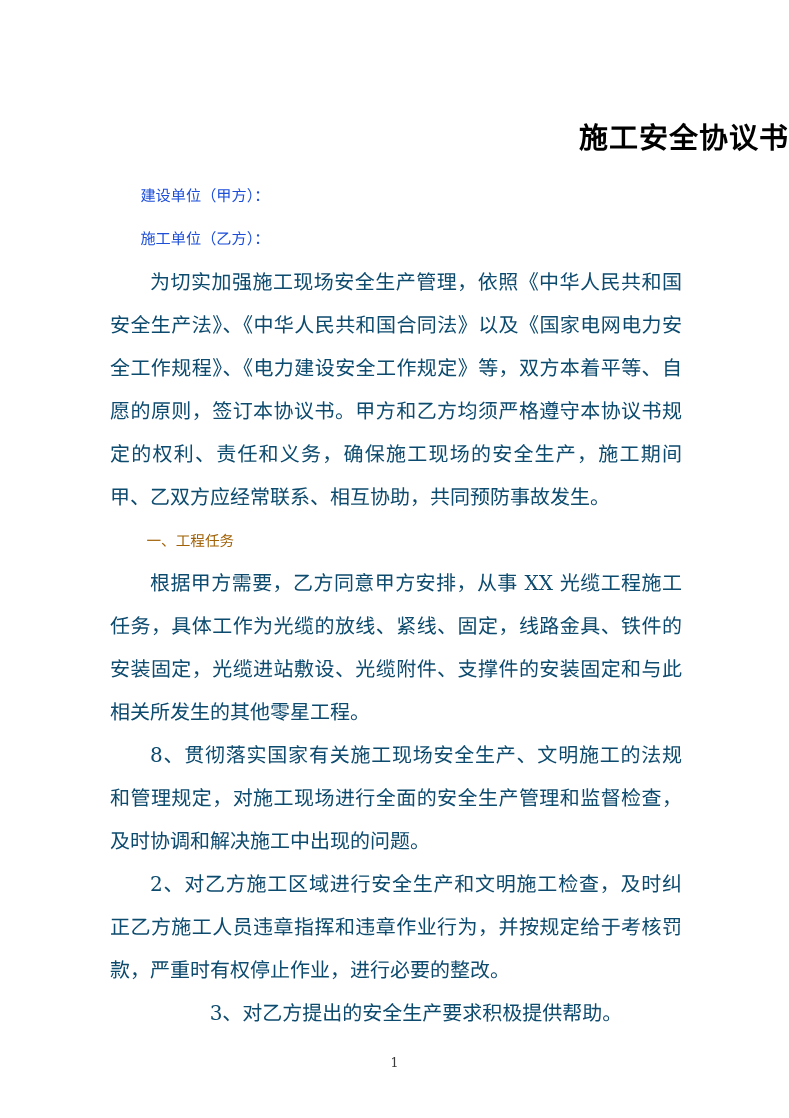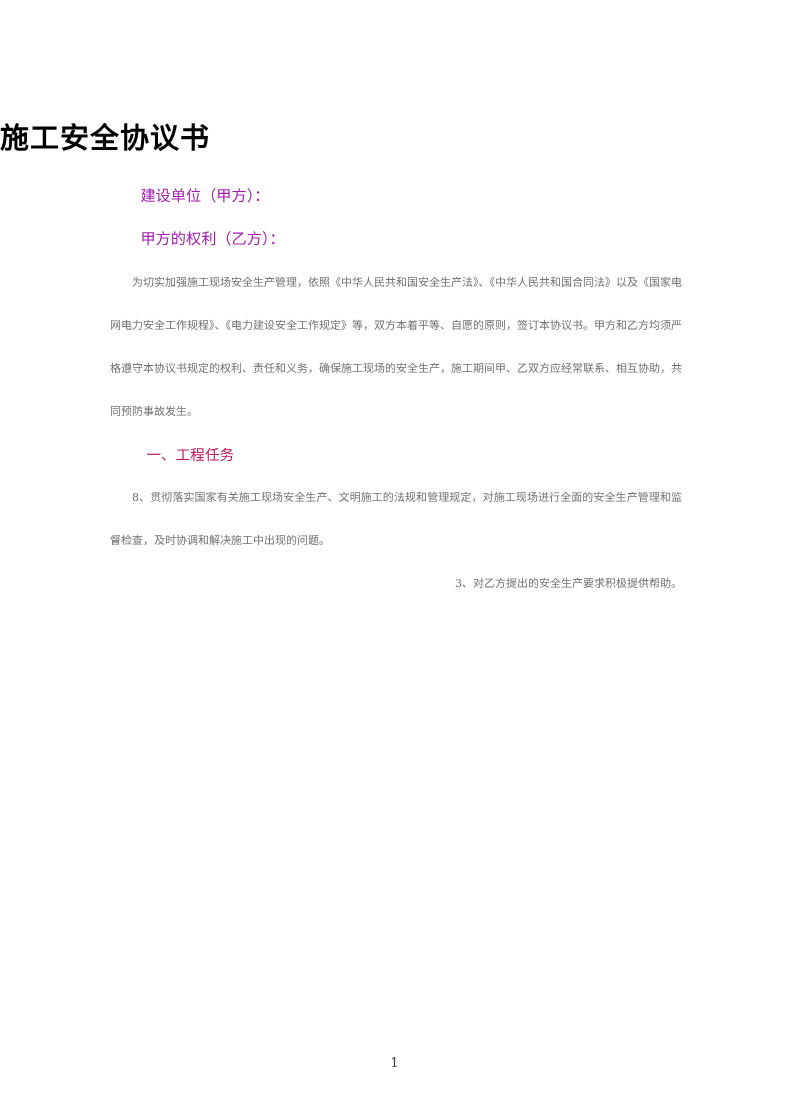--- a/index.html
+++ b/index.html
@@ -23,65 +23,65 @@
     width: 789px;
     height: 1118px;
     background: #ffffff;
   }
 
   .doc-title {
     position: absolute;
     top: 95px;
     left: 0;
     width: 789px;
-    text-align: left;
+    text-align: right;
     font-size: 29px;
     font-weight: bold;
     letter-spacing: 1px;
     font-family: "DejaVu Serif", "Liberation Serif", serif;
     color: #000000;
   }
 
   .body-block {
     position: absolute;
     top: 175px;
     left: 110px;
     width: 572px;
   }
 
   .para {
-    font-size: 11px;
+    font-size: 20px;
     line-height: 43px;
     text-align: justify;
     text-justify: inter-ideograph;
     text-indent: 2em;
     margin: 0;
-    color: #737373;
+    color: #0c4a6e;
     font-family: "DejaVu Serif", "Liberation Serif", serif;
   }
 
   .para.short {
-    text-align: right;
+    text-align: center;
   }
 
   .section-heading {
     font-size: 14.6px;
     line-height: 43px;
     text-indent: 2.5em;
     margin: 0;
-    color: #be185d;
+    color: #a16207;
     font-family: "DejaVu Serif", "Liberation Serif", serif;
   }
 
   .field-line {
     font-size: 15.2px;
     line-height: 43px;
     text-indent: 2em;
     margin: 0;
-    color: #a21caf;
+    color: #1d4ed8;
   }
 
   .page-number {
     position: absolute;
     bottom: 48px;
     left: 0;
     width: 789px;
     text-align: center;
     font-size: 12.5px;
     color: #3a3a3a;
@@ -92,30 +92,32 @@
 <body>
 
 <div class="page">
 
   <h1 class="doc-title">施工安全协议书</h1>
 
   <div class="body-block">
 
     <p class="field-line">建设单位（甲方）：</p>
 
-    <p class="field-line">甲方的权利（乙方）：</p>
+    <p class="field-line">施工单位（乙方）：</p>
 
     <p class="para">为切实加强施工现场安全生产管理，依照《中华人民共和国安全生产法》、《中华人民共和国合同法》以及《国家电网电力安全工作规程》、《电力建设安全工作规定》等，双方本着平等、自愿的原则，签订本协议书。甲方和乙方均须严格遵守本协议书规定的权利、责任和义务，确保施工现场的安全生产，施工期间甲、乙双方应经常联系、相互协助，共同预防事故发生。</p>
 
     <p class="section-heading">一、工程任务</p>
 
+    <p class="para">根据甲方需要，乙方同意甲方安排，从事 XX 光缆工程施工任务，具体工作为光缆的放线、紧线、固定，线路金具、铁件的安装固定，光缆进站敷设、光缆附件、支撑件的安装固定和与此相关所发生的其他零星工程。</p>
 
 
     <p class="para">8、贯彻落实国家有关施工现场安全生产、文明施工的法规和管理规定，对施工现场进行全面的安全生产管理和监督检查，及时协调和解决施工中出现的问题。</p>
 
+    <p class="para">2、对乙方施工区域进行安全生产和文明施工检查，及时纠正乙方施工人员违章指挥和违章作业行为，并按规定给于考核罚款，严重时有权停止作业，进行必要的整改。</p>
 
     <p class="para short">3、对乙方提出的安全生产要求积极提供帮助。</p>
 
 
   </div>
 
   <div class="page-number">1</div>
 
 </div>
 

